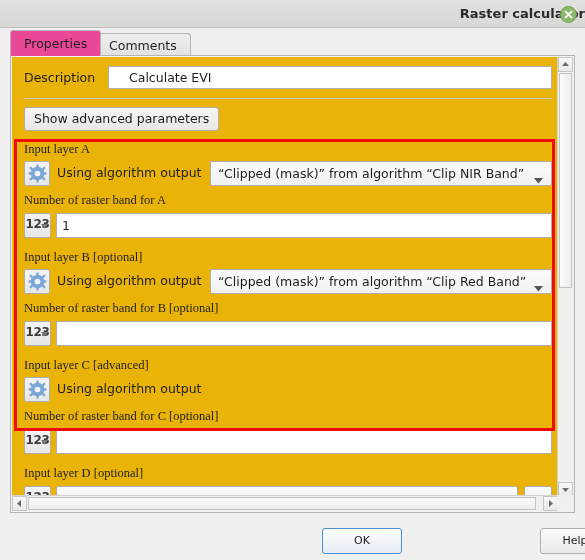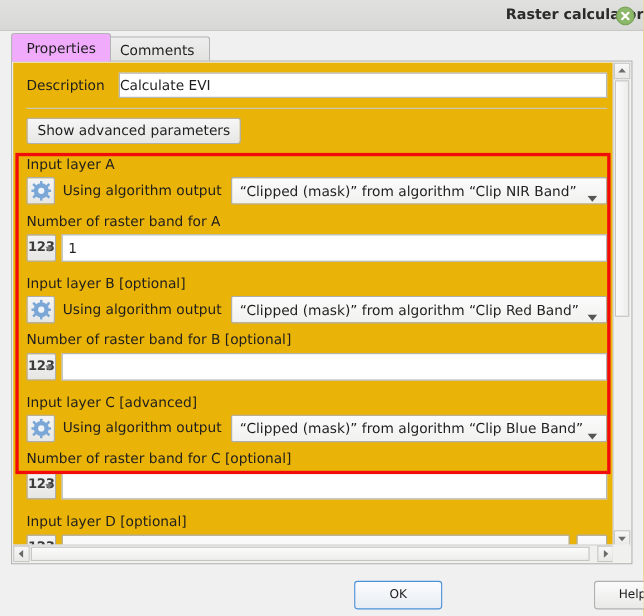--- a/index.html
+++ b/index.html
@@ -75,21 +75,21 @@
     font-size: 12.5px;
     border: 1px solid #b4b4b4;
     border-bottom: none;
     border-radius: 3px 3px 0 0;
     background: linear-gradient(to bottom, #eeeeee 0%, #e2e2e1 100%);
     box-sizing: border-box;
     cursor: pointer;
     color: #1e1e1e;
   }
   .tab.active {
-    background: #f0abfc;
+    background: #ec4899;
     top: 2px;
     height: 26px;
     line-height: 25px;
     z-index: 3;
     border-color: #b4b4b4;
   }
   #tab-properties { left: 10px; }
   #tab-comments { left: 95px; }
 
   
@@ -134,21 +134,21 @@
   }
   .input-desc {
     position: absolute;
     left: 84px; top: 0;
     width: 444px;
     height: 23px;
     background: #ffffff;
     border: 1px solid #b0b0b0;
     box-sizing: border-box;
     line-height: 21px;
-    padding: 0 0;
+    padding: 0 20px;
     font-size: 12.5px;
     font-family: "DejaVu Sans", "Liberation Sans", sans-serif;
     color: #1e1e1e;
     outline: none;
   }
 
   .divider {
     position: absolute;
     left: 12px;
     top: 41px;
@@ -174,20 +174,21 @@
   }
 
   .section { position: absolute; left: 12px; width: 528px; }
 
   .fld-label {
     position: absolute;
     left: 0;
     font-size: 12.5px;
     color: #1e1e1e;
     white-space: nowrap;
+    font-family: Liberation Serif, serif;
   }
 
   .gear-btn {
     position: absolute;
     left: 0;
     width: 26px;
     height: 25px;
     background: linear-gradient(to bottom, #f4f4f4 0%, #e6e6e5 100%);
     border: 1px solid #aeaeae;
     border-radius: 2px;
@@ -535,28 +536,20 @@
                 <rect x="2.4" y="2.8" width="2.4" height="4" rx="0.6" transform="rotate(-45 3.6 4.8)"></rect>
                 <rect x="15.2" y="2.8" width="2.4" height="4" rx="0.6" transform="rotate(45 16.4 4.8)"></rect>
                 <rect x="2.4" y="13.2" width="2.4" height="4" rx="0.6" transform="rotate(45 3.6 15.2)"></rect>
                 <rect x="15.2" y="13.2" width="2.4" height="4" rx="0.6" transform="rotate(-45 16.4 15.2)"></rect>
               </g>
               <circle cx="10" cy="10" r="3" fill="#f0f4f9"></circle>
             </svg>
           </div>
           <div class="using-text" style="top:23px;">Using algorithm output</div>
 
-          <div class="combo" style="left:186px; top:19px; width:342px;">
-            <span class="combo-text">“Clipped (mask)” from algorithm “Clip Blue Band”</span>
-            <span class="arrow">
-              <svg width="9" height="6" viewBox="0 0 9 6">
-                  <path d="M0 0 L9 0 L4.5 5.5 Z" fill="#555555"></path>
-                </svg>
-            </span>
-          </div>
 
           <div class="fld-label" style="top:51px;">Number of raster band for C [optional]</div>
 
           <div class="num-btn" style="top:71px;">
             <span>123</span>
             <span class="mini-arrow">
               <svg width="7" height="5" viewBox="0 0 7 5">
                   <path d="M0 0 L7 0 L3.5 4.6 Z" fill="#777777"></path>
                 </svg>
             </span>

